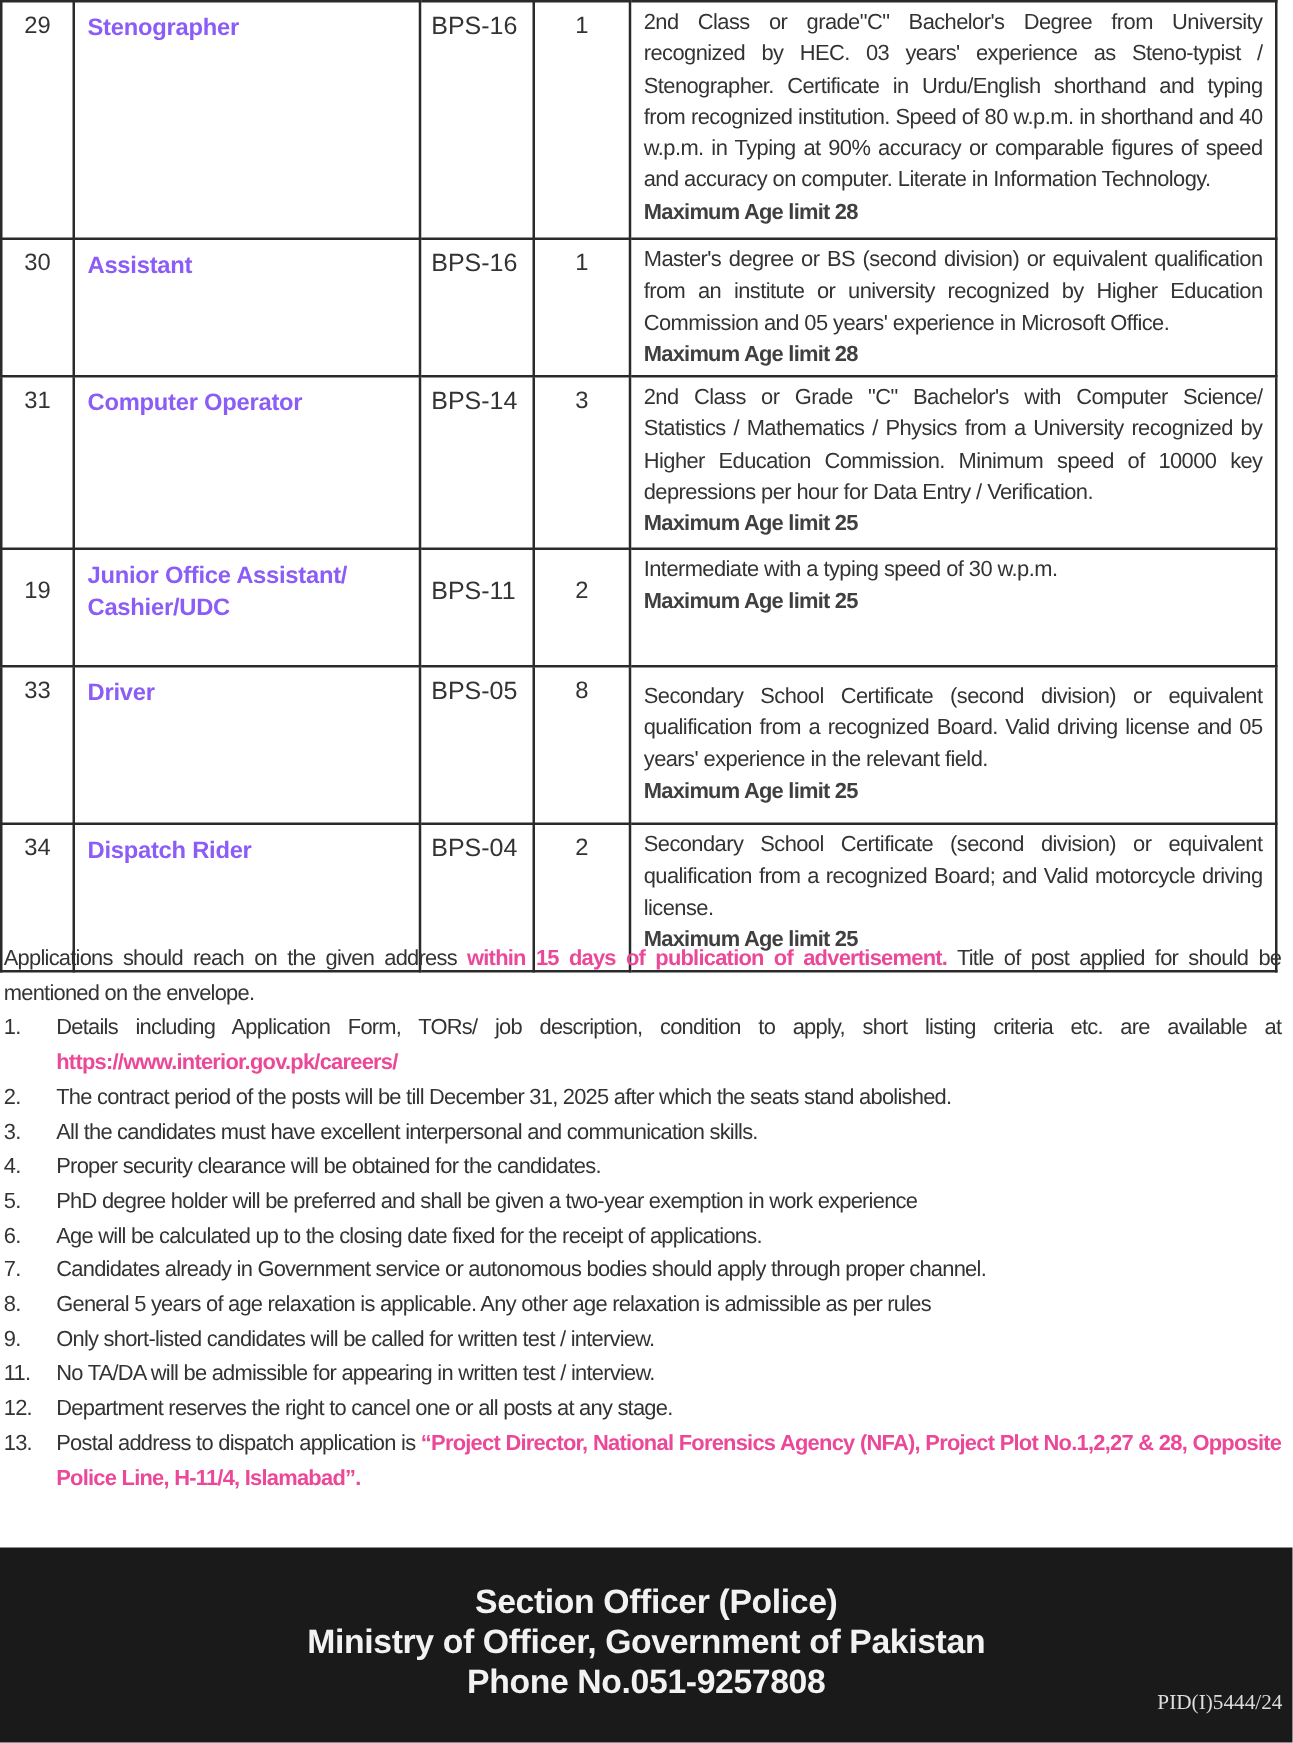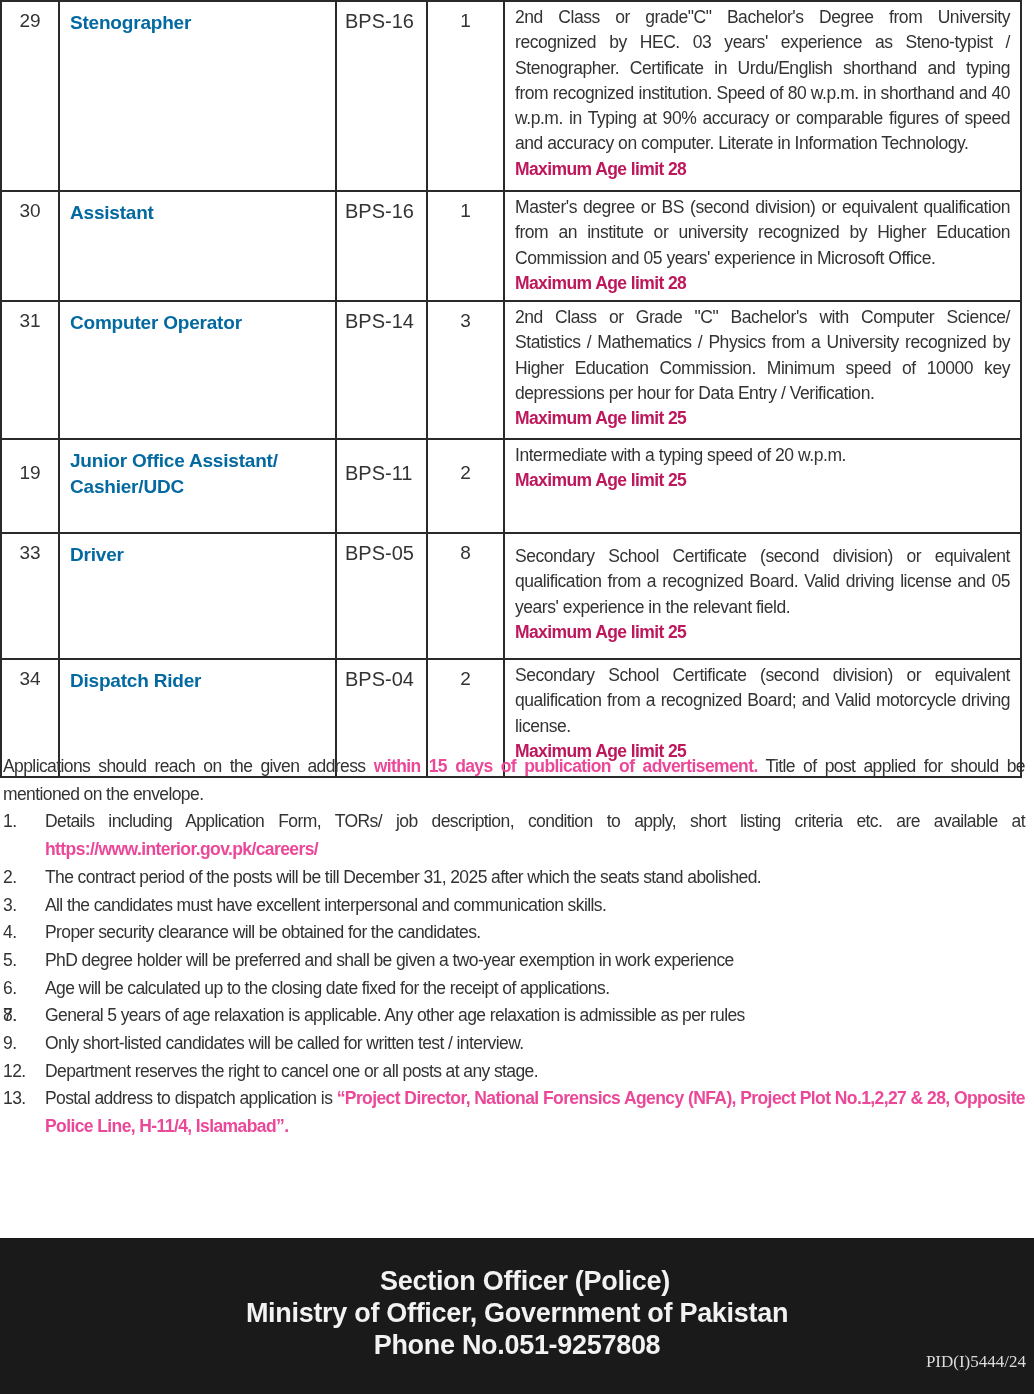--- a/index.html
+++ b/index.html
@@ -3,27 +3,27 @@
 <meta charset="utf-8">
 <style>
   html, body { margin: 0; padding: 0; background: #ffffff; }
   body { width: 1034px; height: 1394px; overflow: hidden; position: relative;
          font-family: "Liberation Sans", sans-serif; color: #2b2b2b; }
   .ad { position: absolute; left: 0; top: 0; width: 1034px; height: 1394px; }
   table.posts { position: absolute; left: 0; top: 0; width: 1022px; border-collapse: collapse;
                 table-layout: fixed; }
   table.posts td { border: 2.5px solid #2a2a2a; vertical-align: top; padding: 0; }
   td.sno { width: 56px; text-align: center; font-size: 19px; padding-top: 8px !important; color: #333; }
-  td.post { width: 255px; font-weight: bold; font-size: 19px; padding: 8px 10px 0 10px !important; color: #0369a1;
+  td.post { width: 255px; font-weight: bold; font-size: 19px; padding: 8px 10px 0 10px !important; color: #8b5cf6;
             font-family: "Liberation Sans", sans-serif; letter-spacing: -0.2px; line-height: 26px; }
   td.bps { width: 81px; font-size: 20px; padding: 8px 0 0 8px !important; color: #333; }
   td.num { width: 75px; text-align: center; font-size: 19px; padding-top: 8px !important; color: #333; }
   td.qual { font-size: 17.5px; line-height: 25.3px; padding: 3px 10px 4px 10px !important; text-align: justify;
             color: #333; letter-spacing: -0.45px; }
-  .age { font-weight: bold; color: #be185d; display: block; letter-spacing: -0.6px; }
+  .age { font-weight: bold; color: #404040; display: block; letter-spacing: -0.6px; }
   tr.r29 td { height: 180px; }
   tr.r30 td { height: 100px; }
   tr.r31 td { height: 128px; }
   tr.r32 td { height: 70px; }
   tr.r33 td { height: 110px; }
   tr.r34 td { height: 108px; }
   tr.r32 td.sno, tr.r32 td.bps, tr.r32 td.num { padding-top: 22px !important; }
   tr.r33 td.qual { padding-top: 10px !important; }
   .notes { position: absolute; left: 3px; top: 753px; width: 1022px; font-size: 17.5px; color: #333;
            letter-spacing: -0.6px; line-height: 27.7px; }
@@ -74,21 +74,21 @@
           <span>2nd Class or Grade "C" Bachelor's with Computer Science/ Statistics / Mathematics / Physics from a University recognized by Higher Education Commission. Minimum speed of 10000 key depressions per hour for Data Entry / Verification.</span>
           <span class="age">Maximum Age limit 25</span>
         </td>
       </tr>
       <tr class="r32">
         <td class="sno">19</td>
         <td class="post">Junior Office Assistant/ Cashier/UDC</td>
         <td class="bps">BPS-11</td>
         <td class="num">2</td>
         <td class="qual">
-          <span>Intermediate with a typing speed of 20 w.p.m.</span>
+          <span>Intermediate with a typing speed of 30 w.p.m.</span>
           <span class="age">Maximum Age limit 25</span>
         </td>
       </tr>
       <tr class="r33">
         <td class="sno">33</td>
         <td class="post">Driver</td>
         <td class="bps">BPS-05</td>
         <td class="num">8</td>
         <td class="qual">
           <span>Secondary School Certificate (second division) or equivalent qualification from a recognized Board. Valid driving license and 05 years' experience in the relevant field.</span>
@@ -110,23 +110,24 @@
 
   <div class="notes">
     <div class="intro"><span>Applications should reach on the given address </span><b>within 15 days of publication of advertisement.</b><span> Title of post applied for should be mentioned on the envelope.</span></div>
     <ol class="conds">
       <li><span class="n">1.</span><span>Details including Application Form, TORs/ job description, condition to apply, short listing criteria etc. are available at </span><b>https://www.interior.gov.pk/careers/</b></li>
       <li><span class="n">2.</span><span>The contract period of the posts will be till December 31, 2025 after which the seats stand abolished.</span></li>
       <li><span class="n">3.</span><span>All the candidates must have excellent interpersonal and communication skills.</span></li>
       <li><span class="n">4.</span><span>Proper security clearance will be obtained for the candidates.</span></li>
       <li><span class="n">5.</span><span>PhD degree holder will be preferred and shall be given a two-year exemption in work experience</span></li>
       <li><span class="n">6.</span><span>Age will be calculated up to the closing date fixed for the receipt of applications.</span></li>
-      <li><span class="n">7.</span></li>
+      <li><span class="n">7.</span><span>Candidates already in Government service or autonomous bodies should apply through proper channel.</span></li>
       <li><span class="n">8.</span><span>General 5 years of age relaxation is applicable. Any other age relaxation is admissible as per rules</span></li>
       <li><span class="n">9.</span><span>Only short-listed candidates will be called for written test / interview.</span></li>
+      <li><span class="n">11.</span><span>No TA/DA will be admissible for appearing in written test / interview.</span></li>
       <li><span class="n">12.</span><span>Department reserves the right to cancel one or all posts at any stage.</span></li>
       <li><span class="n">13.</span><span>Postal address to dispatch application is </span><b>“Project Director, National Forensics Agency (NFA), Project Plot No.1,2,27 &amp; 28, Opposite Police Line, H-11/4, Islamabad”.</b></li>
     </ol>
   </div>
 
   <div class="footer">
     <div class="line l1">Section Officer (Police)</div>
     <div class="line">Ministry of Officer, Government of Pakistan</div>
     <div class="line">Phone No.051-9257808</div>
     <div class="pid">PID(I)5444/24</div>

